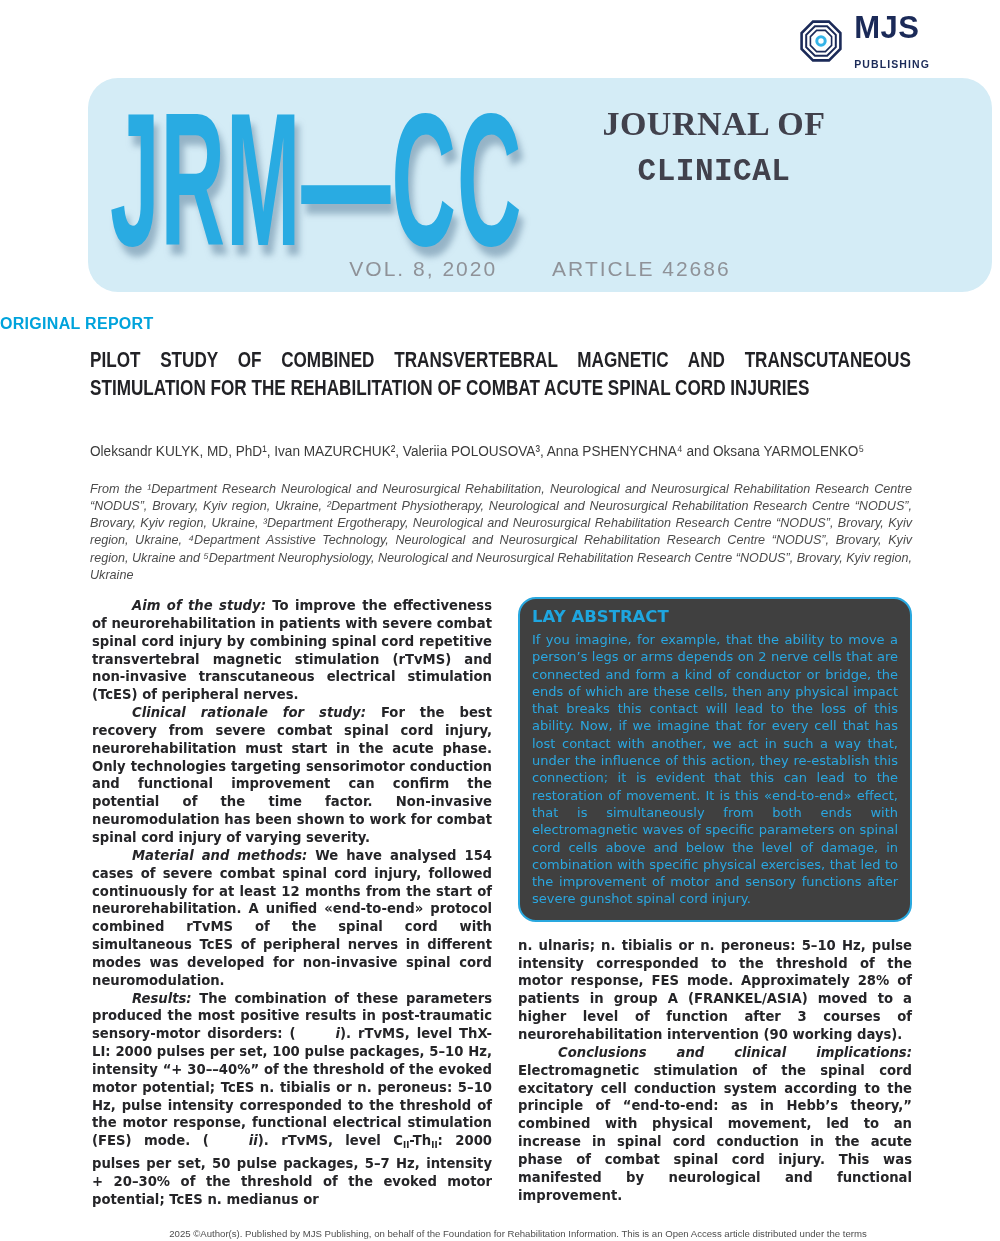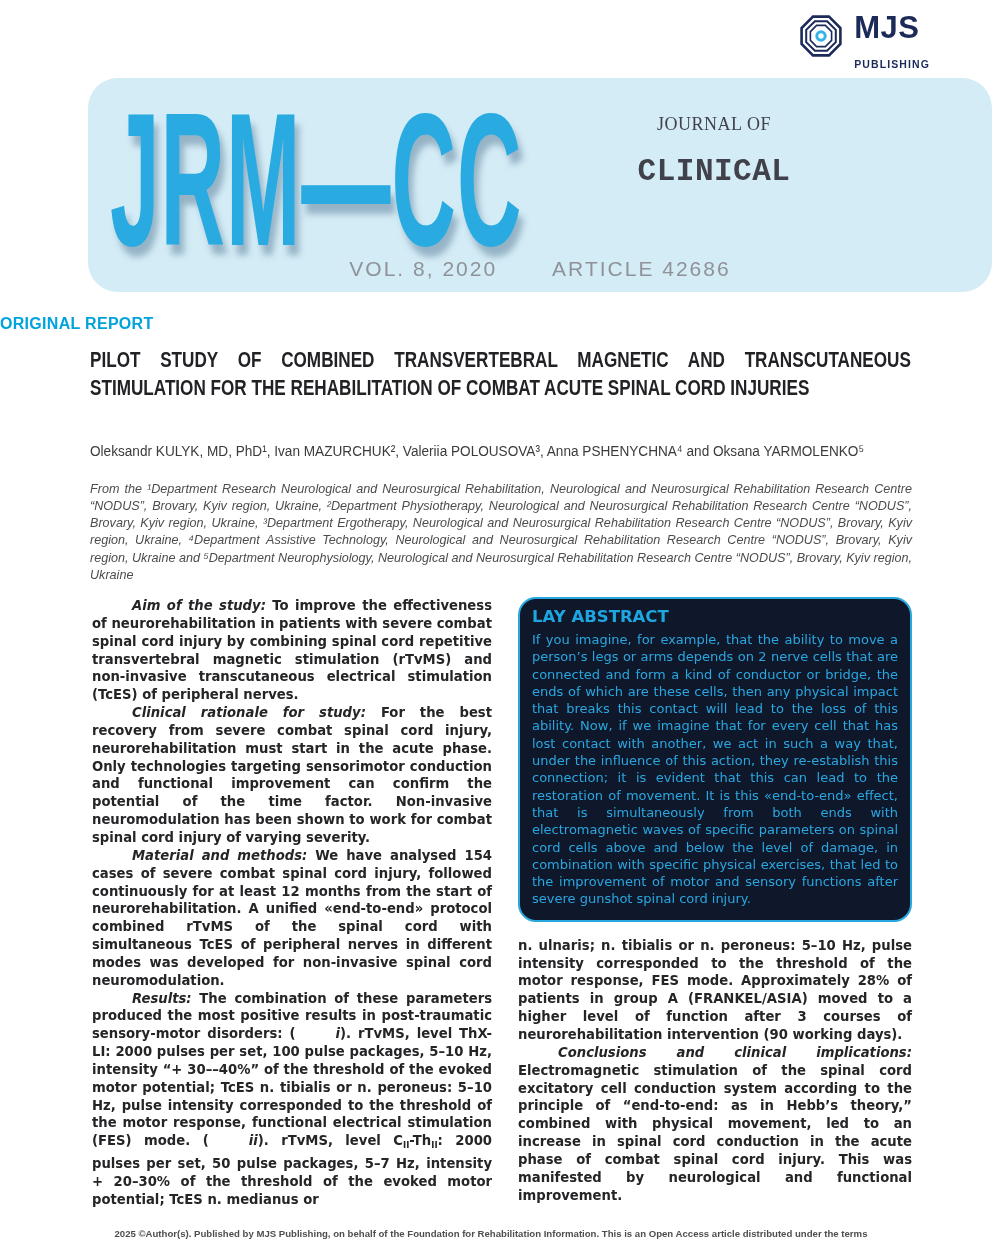--- a/index.html
+++ b/index.html
@@ -1,34 +1,34 @@
 <!DOCTYPE html>
 <html><head>
 <meta charset="utf-8">
 <style>
   html,body{margin:0;padding:0;}
   body{
     width:1000px;height:1241px;position:relative;background:#ffffff;
     overflow:hidden;font-family:"Liberation Sans",sans-serif;
   }
   
-  .publisher{position:absolute;top:12px;right:70px;display:flex;gap:9px;}
+  .publisher{position:absolute;top:12px;right:70px;display:flex;align-items:center;gap:9px;}
   .pub-text{display:flex;flex-direction:column;justify-content:center;}
   .pub-name{font-size:31px;font-weight:800;color:#1b2a58;line-height:1;letter-spacing:.5px;font-family:"Liberation Sans",sans-serif;}
   .pub-tag{font-size:10.5px;font-weight:bold;color:#1b2a58;letter-spacing:1.1px;margin-top:15px;}
   
   .banner{position:absolute;left:88px;top:78px;width:904px;height:214px;background:#d4ecf6;border-radius:30px;}
   .jrm{
     position:absolute;left:22px;top:6px;font-size:190px;line-height:1;font-weight:800;
     color:#29abe2;font-family:"Liberation Sans",sans-serif;white-space:nowrap;letter-spacing:2px;
     transform:scaleX(0.47);transform-origin:0 0;
     text-shadow:10px 10px 9px rgba(109,141,166,0.6);
   }
   .jname{position:absolute;left:430px;top:30px;width:392px;text-align:center;color:#41414c;font-family:"Liberation Serif",serif;}
-  .jl1{font-size:18px;line-height:32px;letter-spacing:.5px;}
+  .jl1{font-size:34px;line-height:32px;letter-spacing:.5px;font-weight:bold;}
   .jl2{font-size:31px;line-height:37px;font-weight:bold;letter-spacing:.5px;}
   .jl2.first{margin-top:13px;font-family:Liberation Mono, monospace;}
   .volline{position:absolute;left:0;right:0;bottom:11px;text-align:center;color:#8f9298;font-size:21px;letter-spacing:2px;font-weight:400;}
   .artno{margin-left:55px;}
   
   .cat{position:absolute;top:315px;left:0;width:100%;text-align:left;color:#00a3dc;font-weight:bold;font-size:16px;letter-spacing:.3px;}
   .title{
     position:absolute;top:347px;left:90px;width:1030px;transform:scaleX(0.797);transform-origin:0 0;
     font-size:21.5px;font-weight:bold;color:#222226;line-height:1.3;text-align:justify;margin:0;
   }
@@ -45,27 +45,27 @@
   .col-left{left:92px;width:400px;}
   .col-right{left:518px;width:394px;}
   .bp{
     margin:0;font-family:"DejaVu Sans",sans-serif;font-weight:bold;font-size:13.2px;
     line-height:17.85px;text-align:justify;color:#252528;
   }
   .lead{font-style:italic;}
   .bp sub{font-size:8.5px;vertical-align:-3px;}
   .bp i{font-style:italic;margin-left:40px;}
   
-  .laybox{border:2px solid #29a8df;border-radius:18px;padding:6px 12px 12px;margin-bottom:15px;background:#0f172a;}
+  .laybox{border:2px solid #29a8df;border-radius:18px;padding:6px 12px 12px;margin-bottom:15px;background:#404040;}
   .layhead{color:#1ea6e0;font-weight:bold;font-size:16.5px;font-family:"DejaVu Sans",sans-serif;margin:2px 0 5px;}
   .laytext{color:#2aa7e0;font-size:13px;line-height:17.3px;text-align:justify;font-family:"DejaVu Sans",sans-serif;}
   
   .footer{
-    position:absolute;top:1228px;left:80px;width:822px;font-size:9.6px;color:#4e4e4e;
-    white-space:nowrap;text-align:center;font-weight:bold;
+    position:absolute;top:1228px;left:107px;width:822px;font-size:9.6px;color:#4e4e4e;
+    white-space:nowrap;text-align:center;
   }
 </style>
 </head>
 <body>
 
 <div class="page">
 
   <header class="publisher">
     <svg width="48" height="48" viewBox="0 0 48 48">
       <polygon points="32,4.6 43.4,16 43.4,32 32,43.4 16,43.4 4.6,32 4.6,16 16,4.6" fill="none" stroke="#1b2a58" stroke-width="2.6"></polygon>

